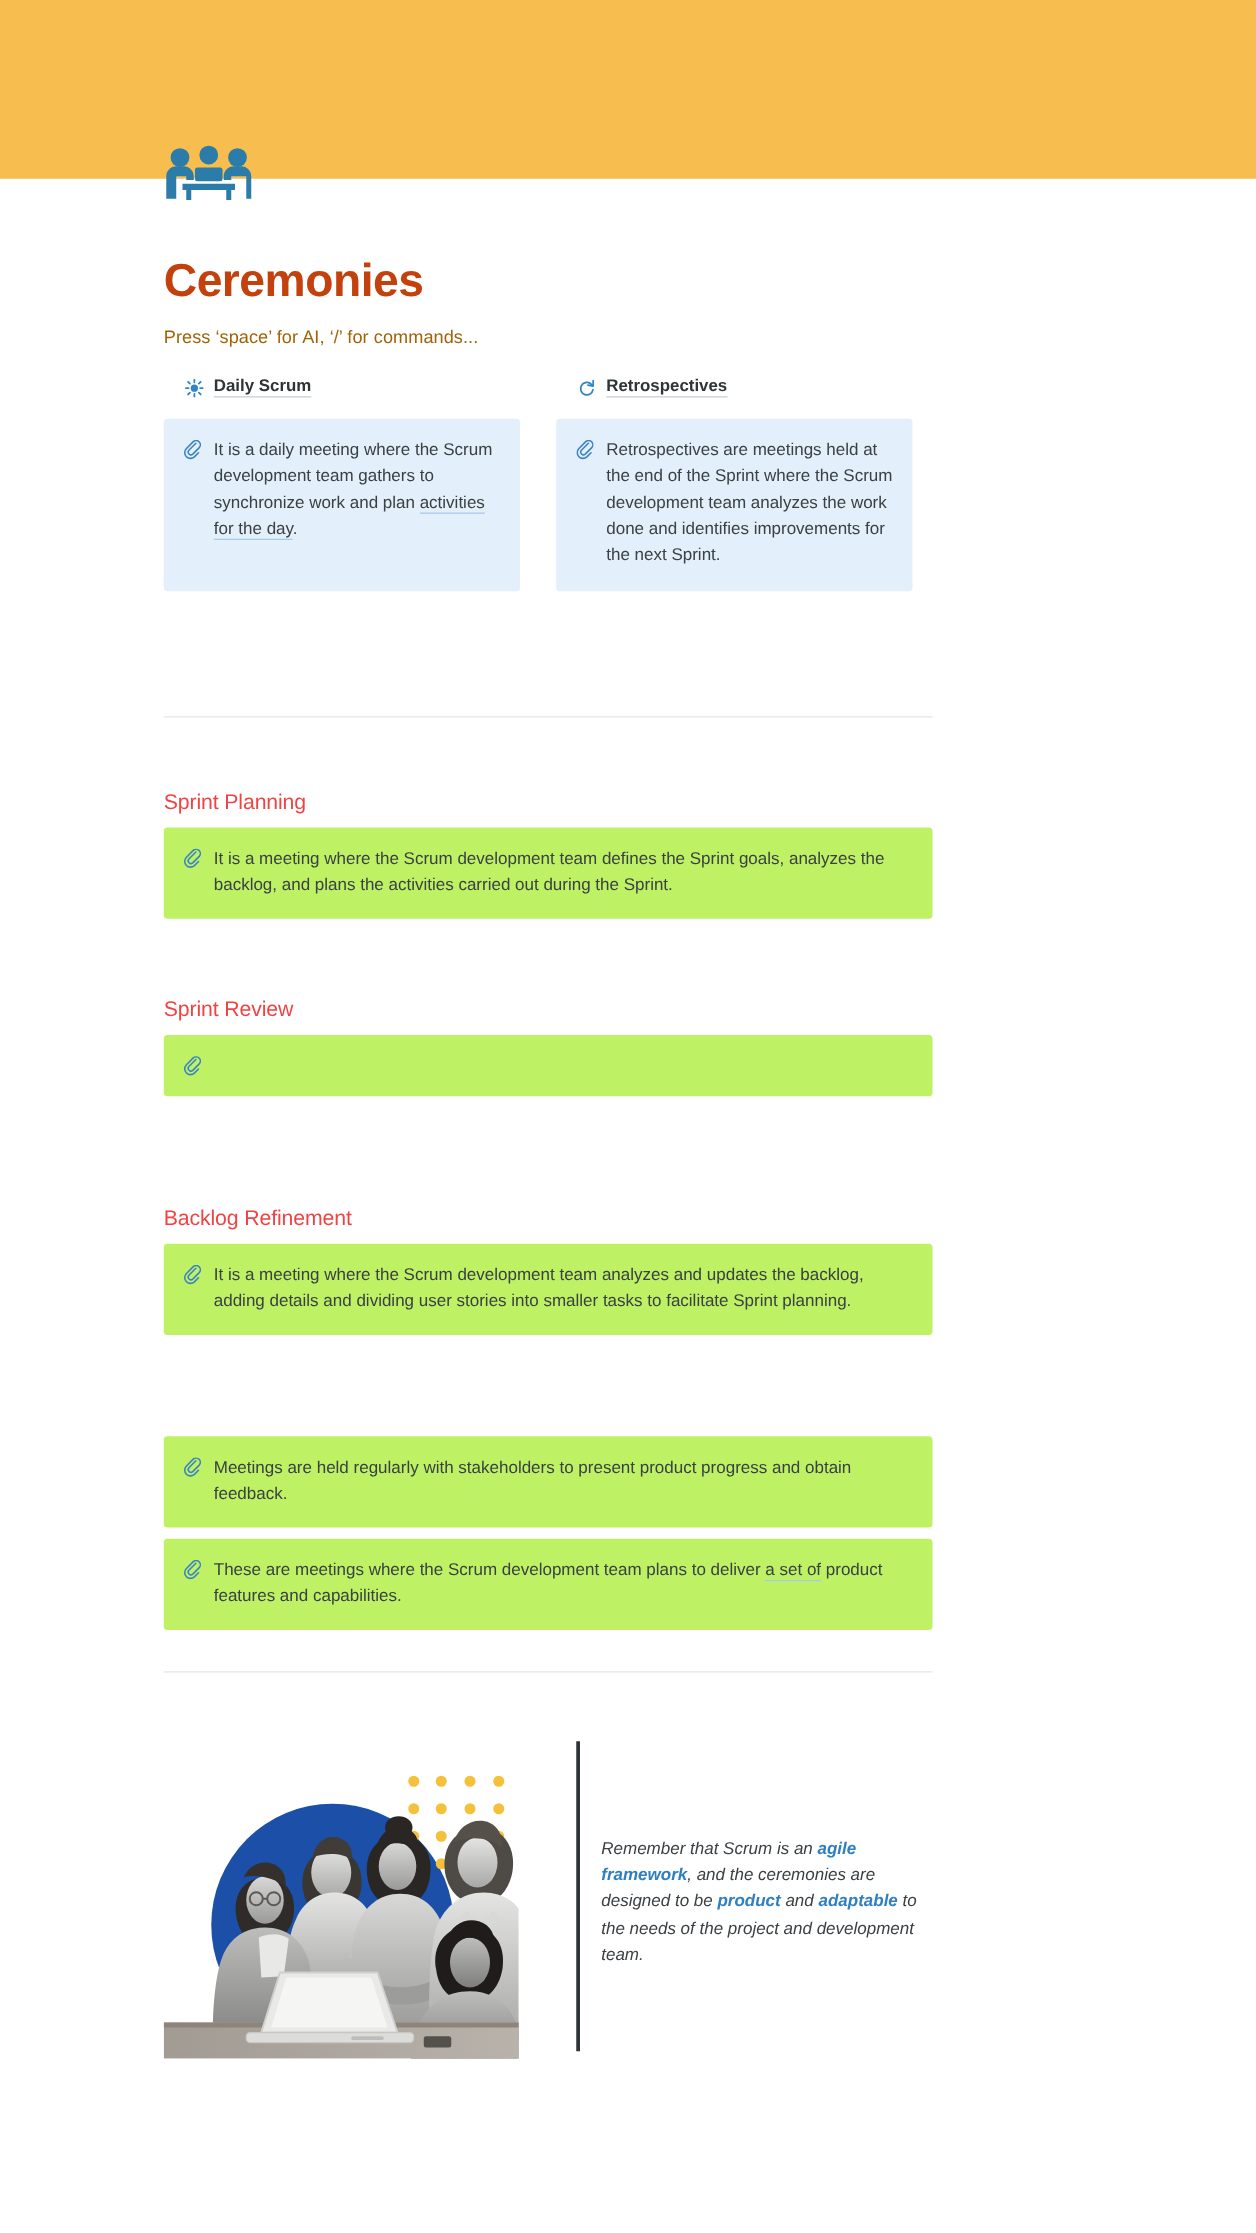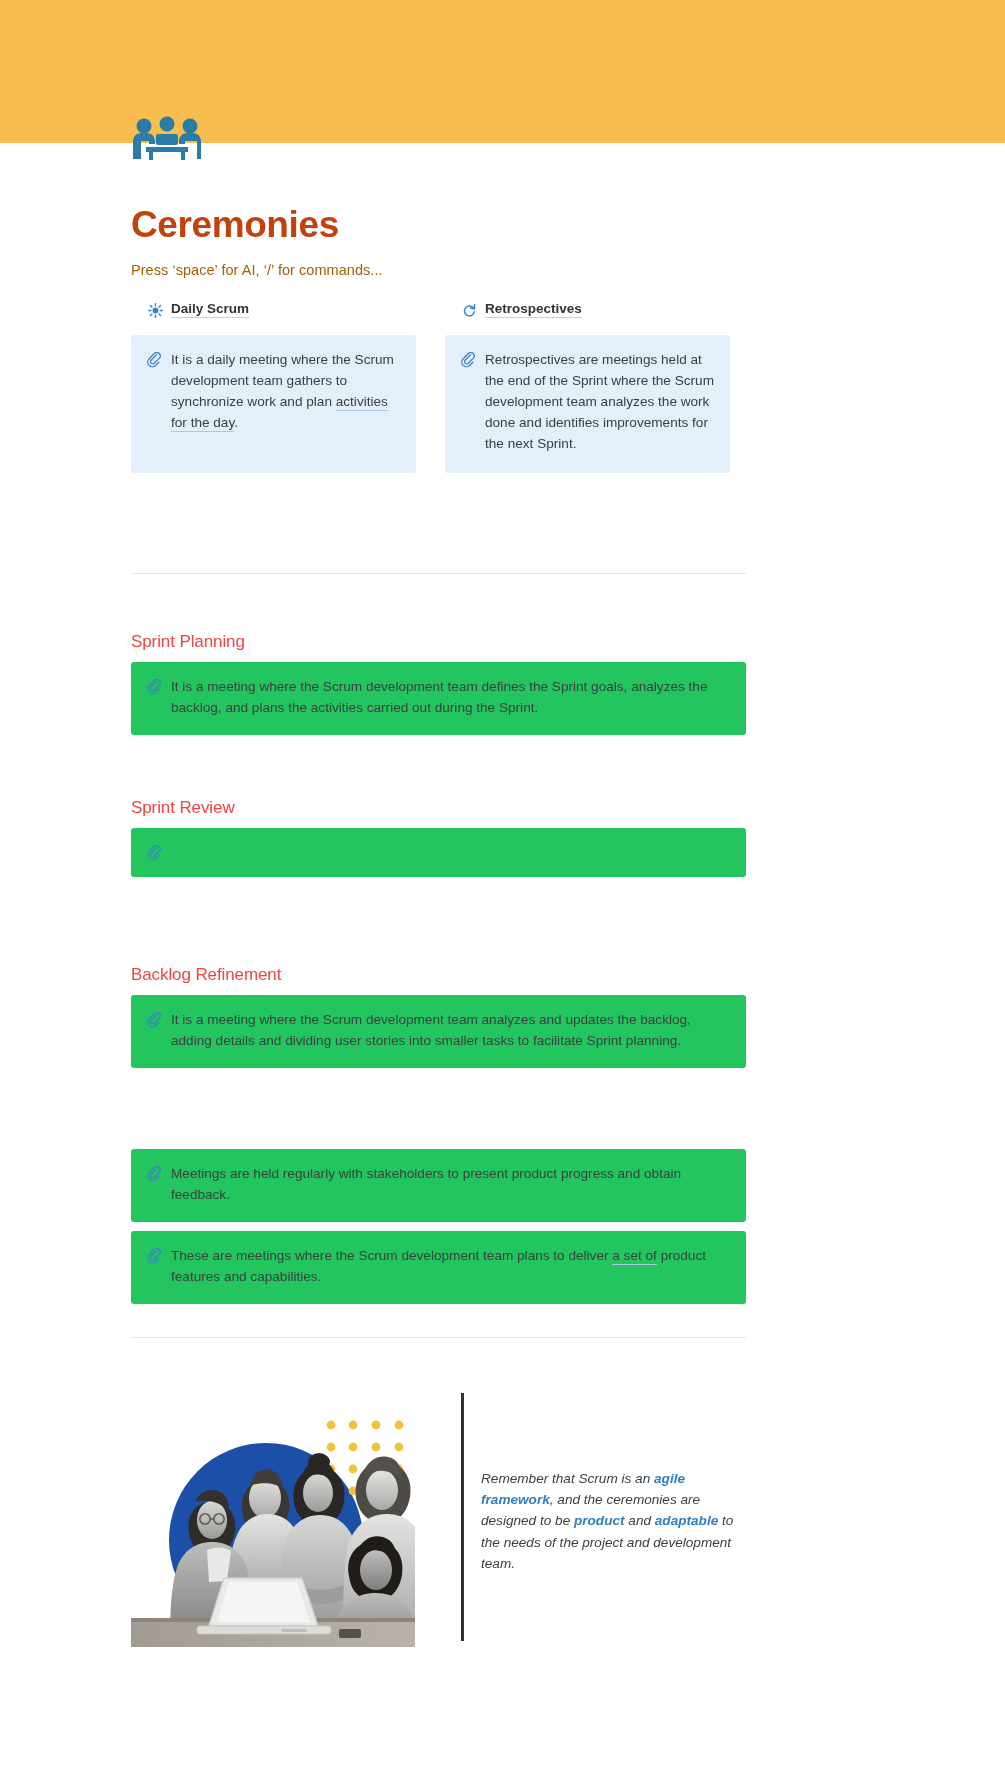--- a/index.html
+++ b/index.html
@@ -87,21 +87,21 @@
   .callout {
     display: flex;
     gap: 10px;
     border-radius: 3px;
     padding: 15px 16px 16px 16px;
     font-size: 13.6px;
     line-height: 1.54;
     color: #3b4043;
   }
   .callout.blue { background: #e3effa; }
-  .callout.gray { background: #22c55e; }
+  .callout.gray { background: #bef264; }
   .callout .clip {
     flex: 0 0 14px;
     width: 14px; height: 16px;
     margin-top: 2px;
   }
   .callout .ctext { flex: 1 1 auto; }
 
   .callout-blue-left  { min-height: 138px; }
   .callout-blue-right { min-height: 138px; }
 

